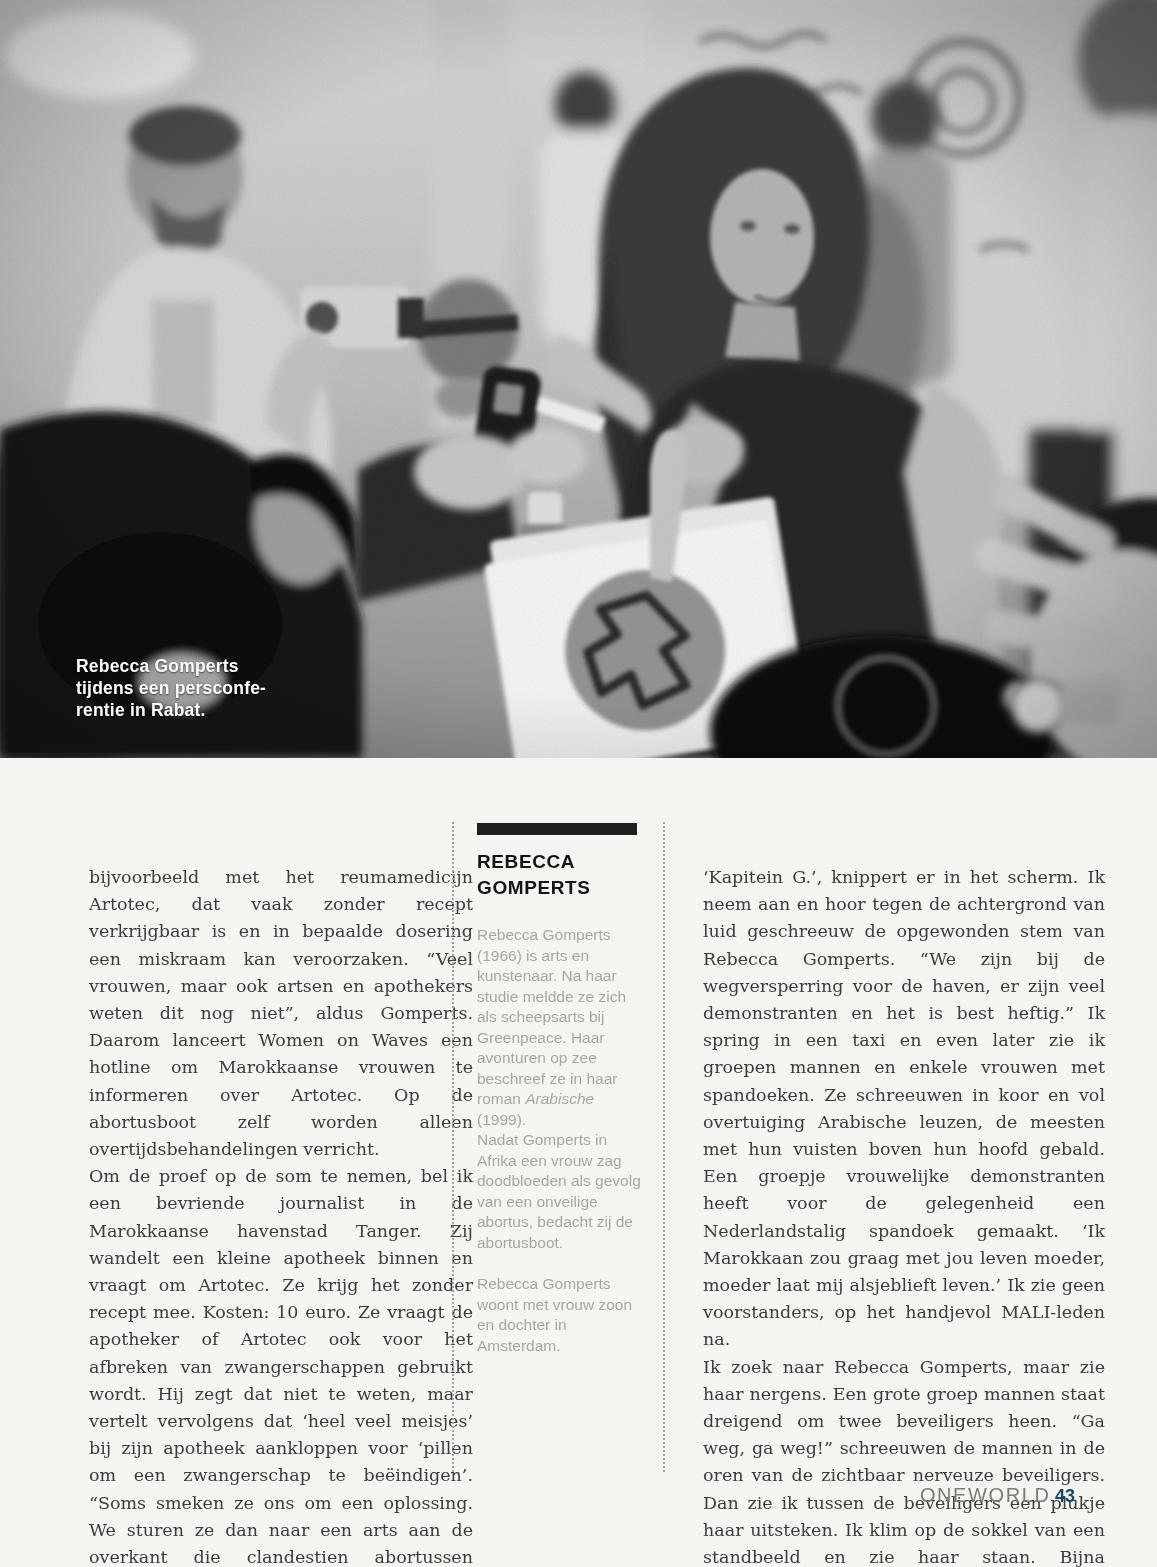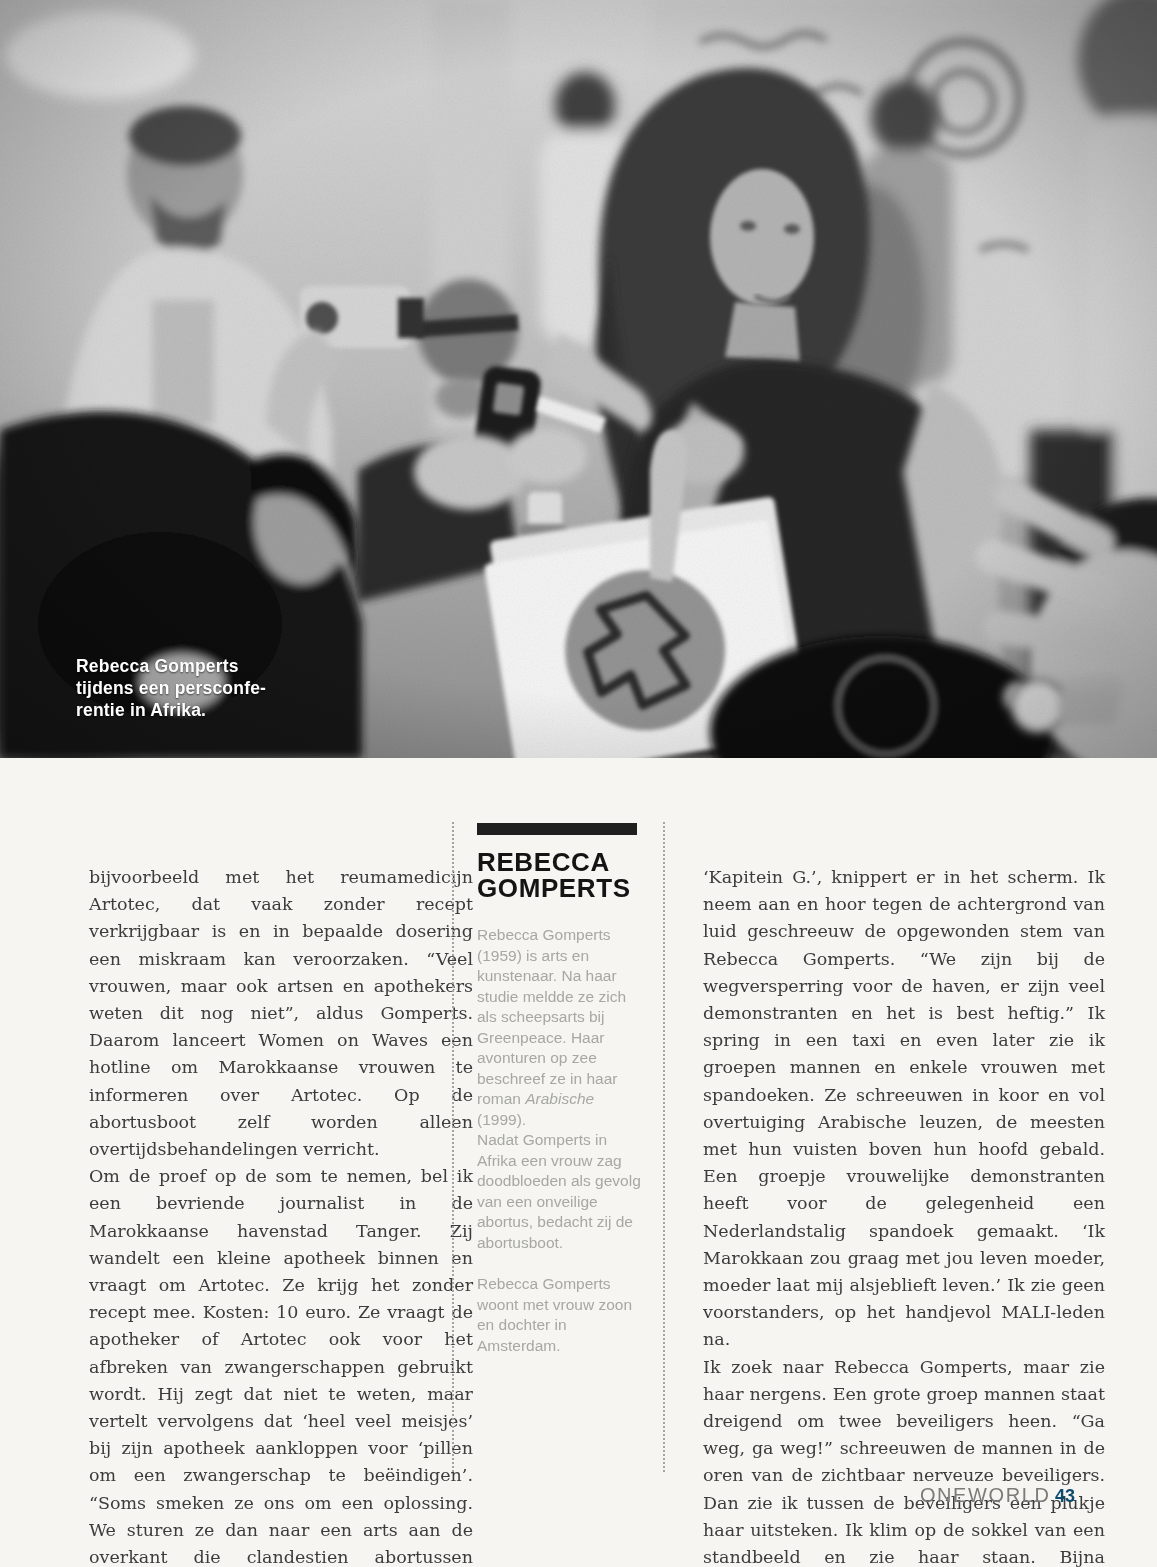--- a/index.html
+++ b/index.html
@@ -24,21 +24,21 @@
   }
   .col-left{left:65px;width:384px;}
   .col-right{left:679px;width:402px;}
   .divider{position:absolute;top:822px;height:650px;width:0;border-left:2px dotted #a3a3a0;}
   .divider-1{left:452px;}
   .divider-2{left:663px;}
   
   .sidebar{position:absolute;left:477px;top:823px;width:167px;}
   .sidebar-bar{width:160px;height:12px;background:#1f1f1f;margin:0 0 14px 0;}
   .sidebar-title{
-    margin:0 0 24px 0;font-weight:700;font-size:26px;line-height:26px;
+    margin:0 0 24px 0;font-weight:700;font-size:19px;line-height:26px;
     color:#141414;letter-spacing:.6px;
   }
   .bio p{margin:0;font-size:15.5px;line-height:20.5px;color:#a6a8a1;}
   .bio p em{font-style:italic;}
   .bio .bio-gap{margin-top:21px;}
   
   .footer{position:absolute;top:1484px;right:82px;white-space:nowrap;}
   .brand{font-size:20px;letter-spacing:1.6px;color:#7b7b78;}
   .pageno{font-size:18px;font-weight:700;color:#0c4a6e;}
 </style>
@@ -190,40 +190,40 @@
         <rect x="1058" y="690" width="60" height="34" rx="10" fill="#bdbdbd"></rect>
       </g>
 
       <rect width="1157" height="758" fill="url(#vig)"></rect>
       <rect width="1157" height="758" filter="url(#grain)" opacity="0.16" style="mix-blend-mode:multiply"></rect>
     </svg>
 
     <figcaption class="caption">
       <div>Rebecca Gomperts</div>
       <div>tijdens een persconfe-</div>
-      <div>rentie in Afrika.</div>
+      <div>rentie in Rabat.</div>
     </figcaption>
   </figure>
 
   <section class="col col-left">
     <p>bijvoorbeeld met het reumamedicijn Artotec, dat vaak zonder recept verkrijgbaar is en in bepaalde dosering een miskraam kan veroorzaken. “Veel vrouwen, maar ook artsen en apothekers weten dit nog niet”, aldus Gomperts. Daarom lanceert Women on Waves een hotline om Marokkaanse vrouwen te informeren over Artotec. Op de abortusboot zelf worden alleen overtijdsbehandelingen verricht.</p>
     <p>Om de proef op de som te nemen, bel ik een bevriende journalist in de Marokkaanse havenstad Tanger. Zij wandelt een kleine apotheek binnen en vraagt om Artotec. Ze krijg het zonder recept mee. Kosten: 10 euro. Ze vraagt de apotheker of Artotec ook voor het afbreken van zwangerschappen gebruikt wordt. Hij zegt dat niet te weten, maar vertelt vervolgens dat ‘heel veel meisjes’ bij zijn apotheek aankloppen voor ‘pillen om een zwangerschap te beëindigen’. “Soms smeken ze ons om een oplossing. We sturen ze dan naar een arts aan de overkant die clandestien abortussen verricht.”</p>
 
   </section>
 
   <div class="divider divider-1"></div>
 
   <aside class="sidebar">
     <div class="sidebar-bar"></div>
     <h2 class="sidebar-title">
       <span>REBECCA</span><br>
       <span>GOMPERTS</span>
     </h2>
     <div class="bio">
-      <p><span>Rebecca Gomperts (1959) is arts en kunstenaar. Na haar studie meldde ze zich als scheepsarts bij Greenpeace. Haar avonturen op zee beschreef ze in haar roman </span><em>Arabische</em><span> (1999).</span></p>
+      <p><span>Rebecca Gomperts (1966) is arts en kunstenaar. Na haar studie meldde ze zich als scheepsarts bij Greenpeace. Haar avonturen op zee beschreef ze in haar roman </span><em>Arabische</em><span> (1999).</span></p>
       <p>Nadat Gomperts in Afrika een vrouw zag doodbloeden als gevolg van een onveilige abortus, bedacht zij de abortusboot.</p>
       <p class="bio-gap">Rebecca Gomperts woont met vrouw zoon en dochter in Amsterdam.</p>
     </div>
   </aside>
 
   <div class="divider divider-2"></div>
 
   <section class="col col-right">
     <p>‘Kapitein G.’, knippert er in het scherm. Ik neem aan en hoor tegen de achtergrond van luid geschreeuw de opgewonden stem van Rebecca Gomperts. “We zijn bij de wegversperring voor de haven, er zijn veel demonstranten en het is best heftig.” Ik spring in een taxi en even later zie ik groepen mannen en enkele vrouwen met spandoeken. Ze schreeuwen in koor en vol overtuiging Arabische leuzen, de meesten met hun vuisten boven hun hoofd gebald. Een groepje vrouwelijke demonstranten heeft voor de gelegenheid een Nederlandstalig spandoek gemaakt. ‘Ik Marokkaan zou graag met jou leven moeder, moeder laat mij alsjeblieft leven.’ Ik zie geen voorstanders, op het handjevol MALI-leden na.</p>
     <p>Ik zoek naar Rebecca Gomperts, maar zie haar nergens. Een grote groep mannen staat dreigend om twee beveiligers heen. “Ga weg, ga weg!” schreeuwen de mannen in de oren van de zichtbaar nerveuze beveiligers. Dan zie ik tussen de beveiligers een plukje haar uitsteken. Ik klim op de sokkel van een standbeeld en zie haar staan. Bijna opgeslokt door de aandringende mannenmenigte die nu ritmisch “Rot op, rot op!” over haar uitspuugt. De twee beveiligers</p>

